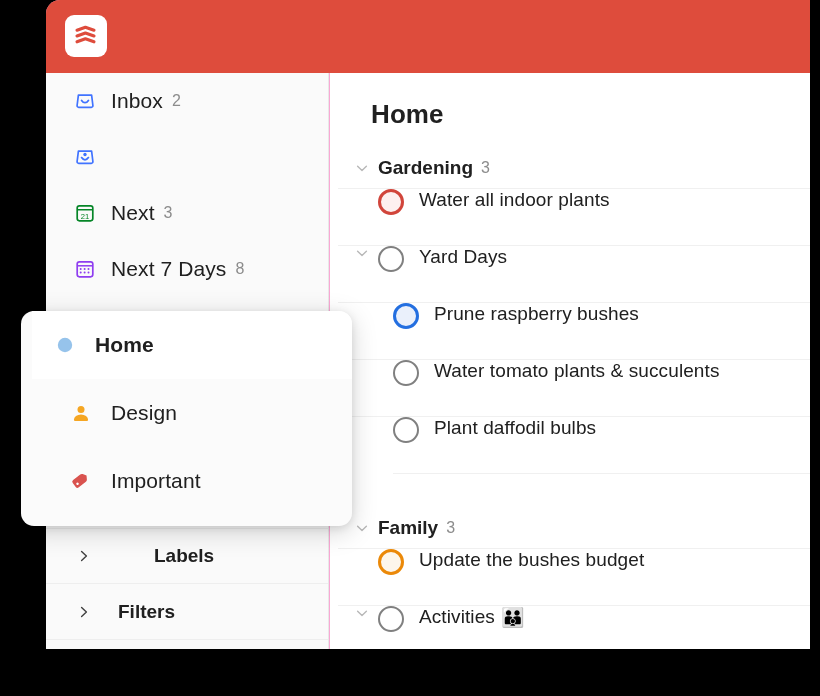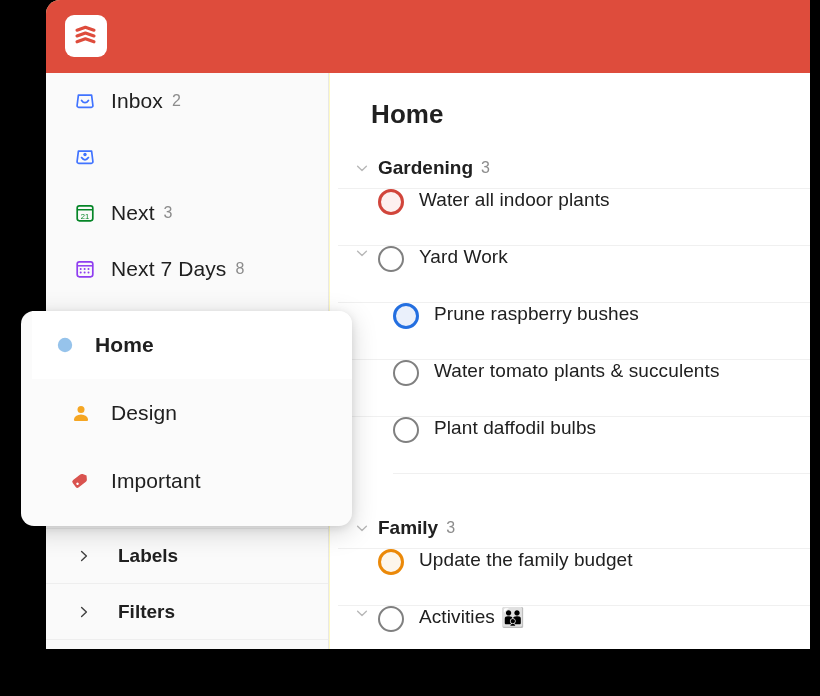--- a/index.html
+++ b/index.html
@@ -21,21 +21,21 @@
     overflow: hidden;
   }
 
   
   #app-window {
     position: absolute;
     left: 46px;
     top: 0;
     width: 764px;
     height: 649px;
-    background: #fef9c3;
+    background: #f9a8d4;
     border-top-left-radius: 14px;
     overflow: hidden;
   }
 
   
   #app-header {
     position: absolute;
     left: 0;
     top: 0;
     width: 764px;
@@ -119,21 +119,21 @@
     font-size: 19px;
     font-weight: bold;
     color: #202020;
   }
   #sidebar-collapsibles {
     position: absolute;
     left: 0;
     top: 455px;
     width: 100%;
   }
-  #sidebar-collapsibles .collapse-row:first-child { border-top: 1px solid #eeeeee; }
+  #sidebar-collapsibles .collapse-row:first-child { border-top: 1px solid #eeeeee; gap: 36px; }
 
   
   #main {
     position: absolute;
     left: 284px;
     top: 73px;
     width: 480px;
     height: 623px;
     background: #ffffff;
     overflow: hidden;
@@ -389,21 +389,21 @@
             <span class="checkbox p1"></span>
             <span class="task-text">Water all indoor plants</span>
           </div>
           <div class="task-row">
             <span class="task-chev">
               <svg width="14" height="14" viewBox="0 0 14 14">
                 <path d="M2.6 5.2 L7 9.4 L11.4 5.2" fill="none" stroke="#b8b8b8" stroke-width="1.4" stroke-linecap="round" stroke-linejoin="round"></path>
               </svg>
             </span>
             <span class="checkbox p4"></span>
-            <span class="task-text">Yard Work</span>
+            <span class="task-text">Yard Days</span>
           </div>
           <div class="task-row indent">
             <span class="checkbox p3"></span>
             <span class="task-text">Prune raspberry bushes</span>
           </div>
           <div class="task-row indent">
             <span class="checkbox p4"></span>
             <span class="task-text">Water tomato plants &amp; succulents</span>
           </div>
           <div class="task-row indent">
@@ -421,21 +421,21 @@
             <span class="section-title">Family</span>
             <span class="section-count">3</span>
           </div>
           <div class="task-row">
             <span class="task-chev empty">
               <svg width="14" height="14" viewBox="0 0 14 14">
                 <path d="M2.6 5.2 L7 9.4 L11.4 5.2" fill="none" stroke="#b8b8b8" stroke-width="1.4" stroke-linecap="round" stroke-linejoin="round"></path>
               </svg>
             </span>
             <span class="checkbox p2"></span>
-            <span class="task-text">Update the family budget</span>
+            <span class="task-text">Update the bushes budget</span>
           </div>
           <div class="task-row">
             <span class="task-chev">
               <svg width="14" height="14" viewBox="0 0 14 14">
                 <path d="M2.6 5.2 L7 9.4 L11.4 5.2" fill="none" stroke="#b8b8b8" stroke-width="1.4" stroke-linecap="round" stroke-linejoin="round"></path>
               </svg>
             </span>
             <span class="checkbox p4"></span>
             <span class="task-text">Activities</span>
             <span class="task-emoji">👪</span>

